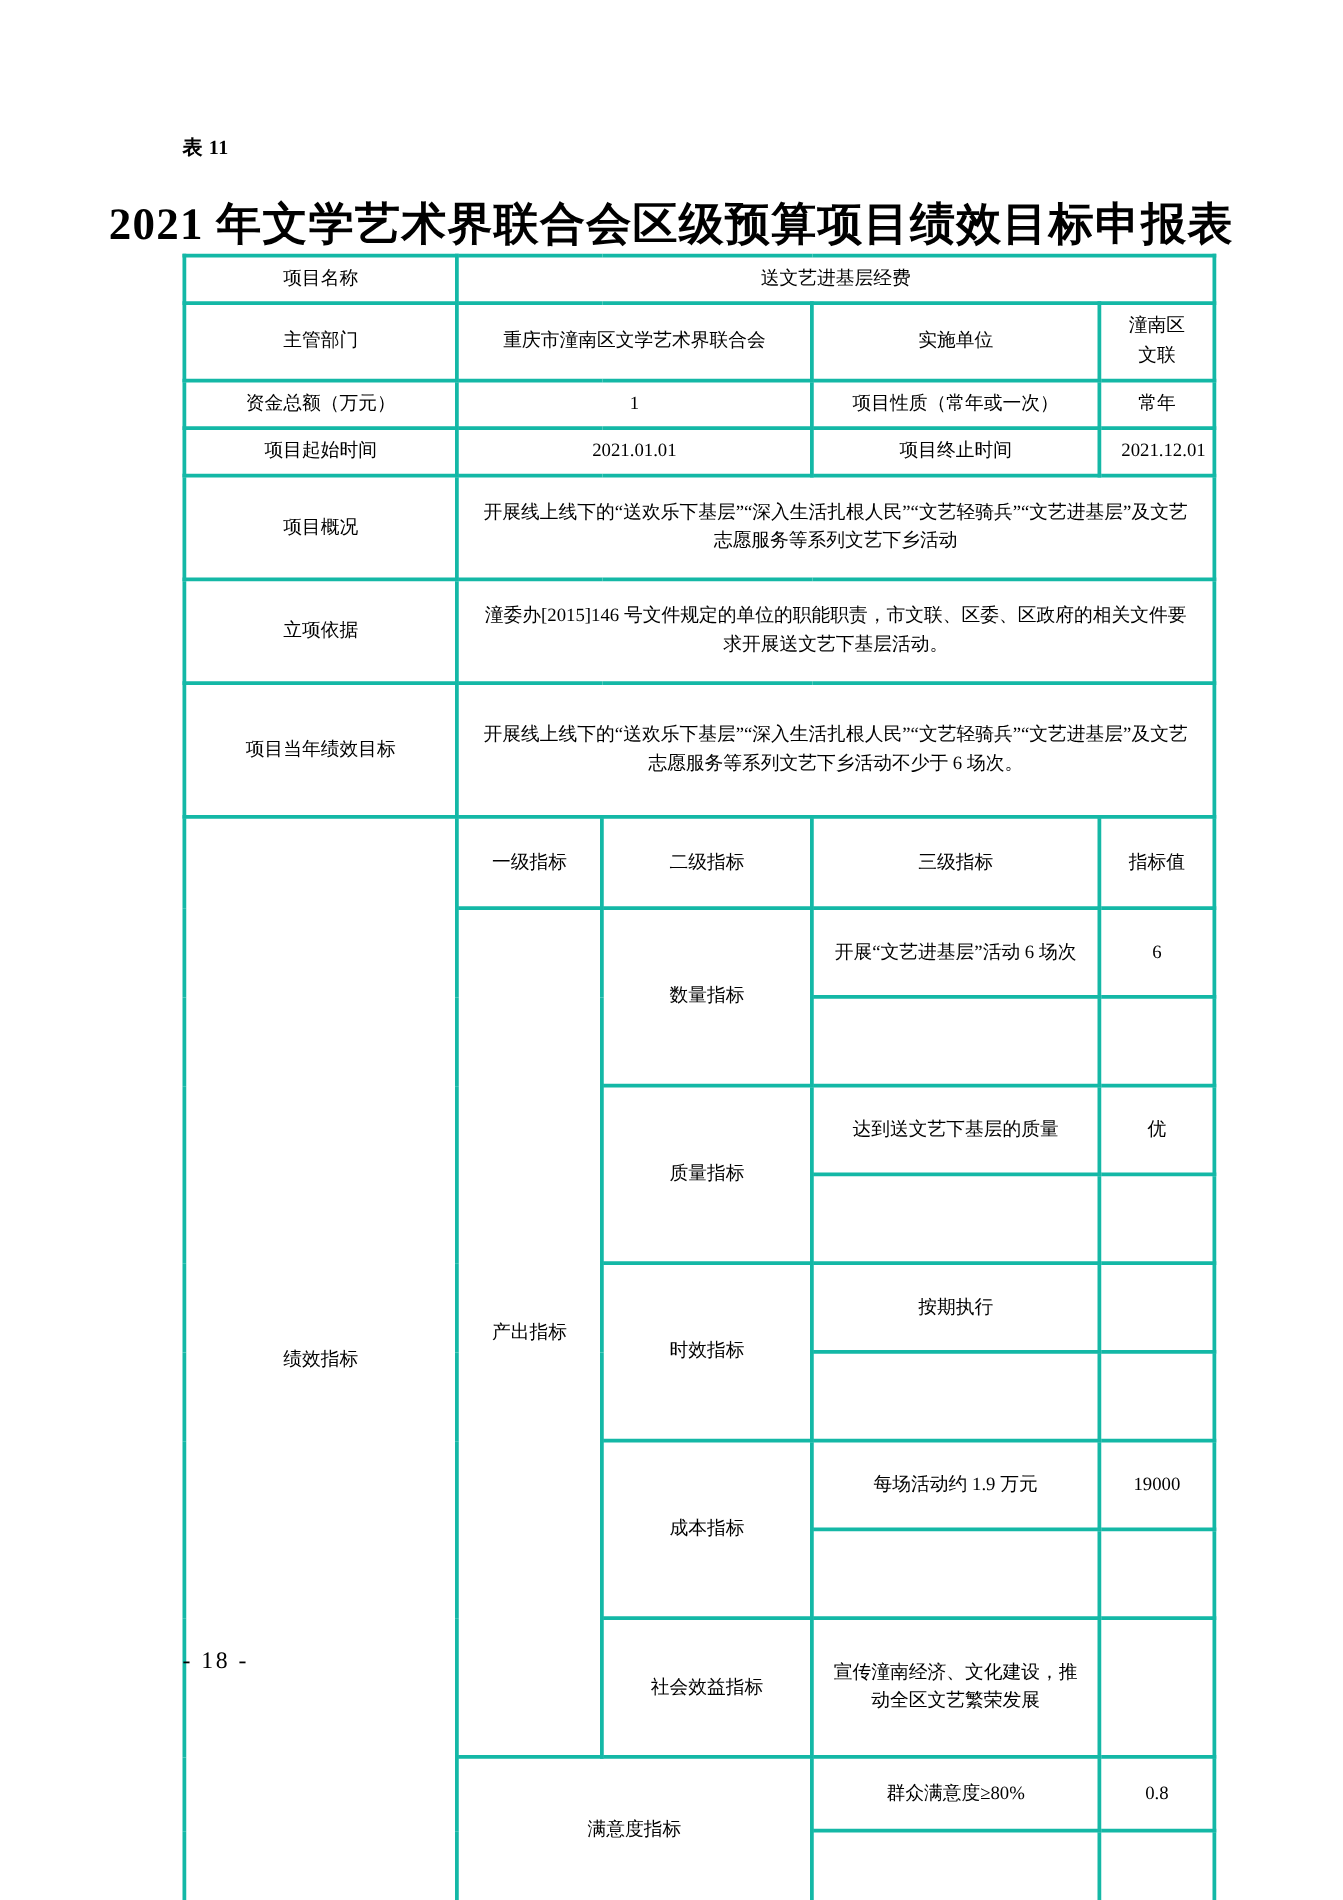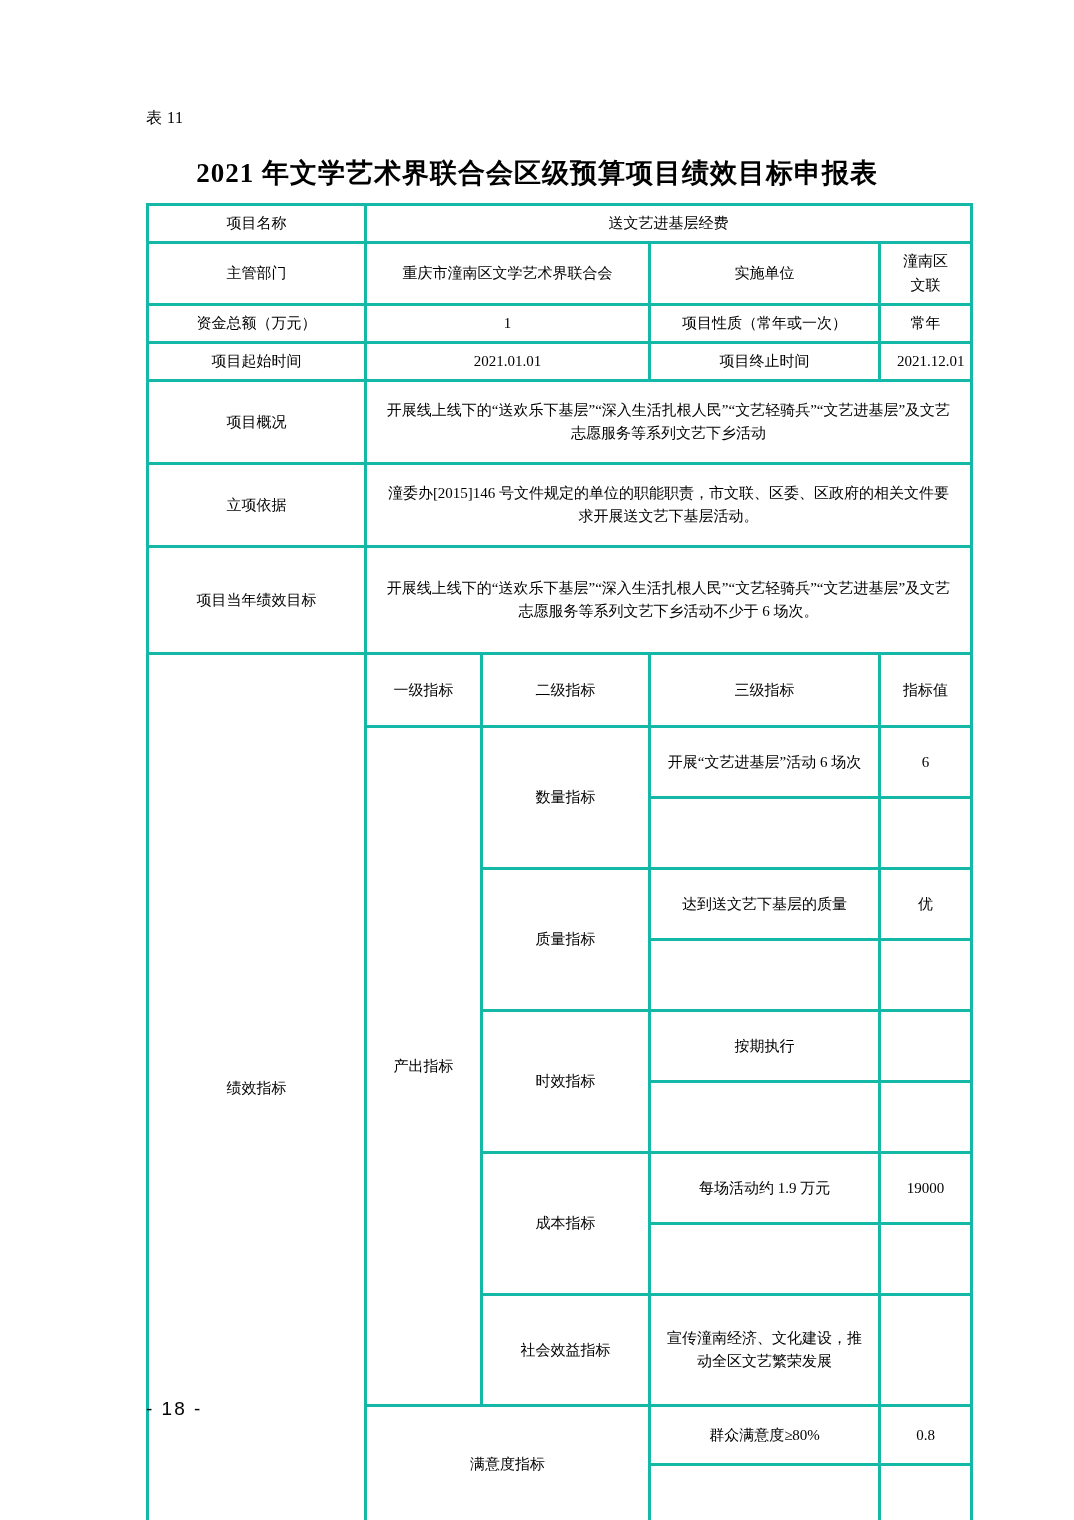--- a/index.html
+++ b/index.html
@@ -22,28 +22,29 @@
     box-sizing: border-box;
     padding: 0;
   }
   .table-label {
     position: absolute;
     left: 146px;
     top: 108px;
     font-size: 16px;
     font-family: "Liberation Serif", serif;
     letter-spacing: 0.5px;
+    font-weight: bold;
   }
   .doc-title {
     position: absolute;
     left: 0;
     top: 155px;
     width: 1074px;
     text-align: center;
-    font-size: 27px;
+    font-size: 36px;
     font-weight: bold;
     font-family: "Liberation Serif", "DejaVu Serif", serif;
     letter-spacing: 1px;
   }
   table.main {
     position: absolute;
     left: 146px;
     top: 203px;
     width: 824px;
     border-collapse: collapse;
@@ -66,24 +67,24 @@
     text-align: justify;
     text-align-last: center;
   }
   .tall {
     height: 56px;
     margin-top: 40px;
   }
   .foot {
     position: absolute;
     left: 146px;
-    top: 1398px;
+    top: 1318px;
     font-size: 19px;
     letter-spacing: 2px;
-    font-family: Liberation Sans, sans-serif;
+    font-family: Liberation Serif, serif;
   }
 </style>
 </head>
 <body>
 
 <div class="page">
 
   <div class="table-label">表 11</div>
 
   <div class="doc-title">2021 年文学艺术界联合会区级预算项目绩效目标申报表</div>

